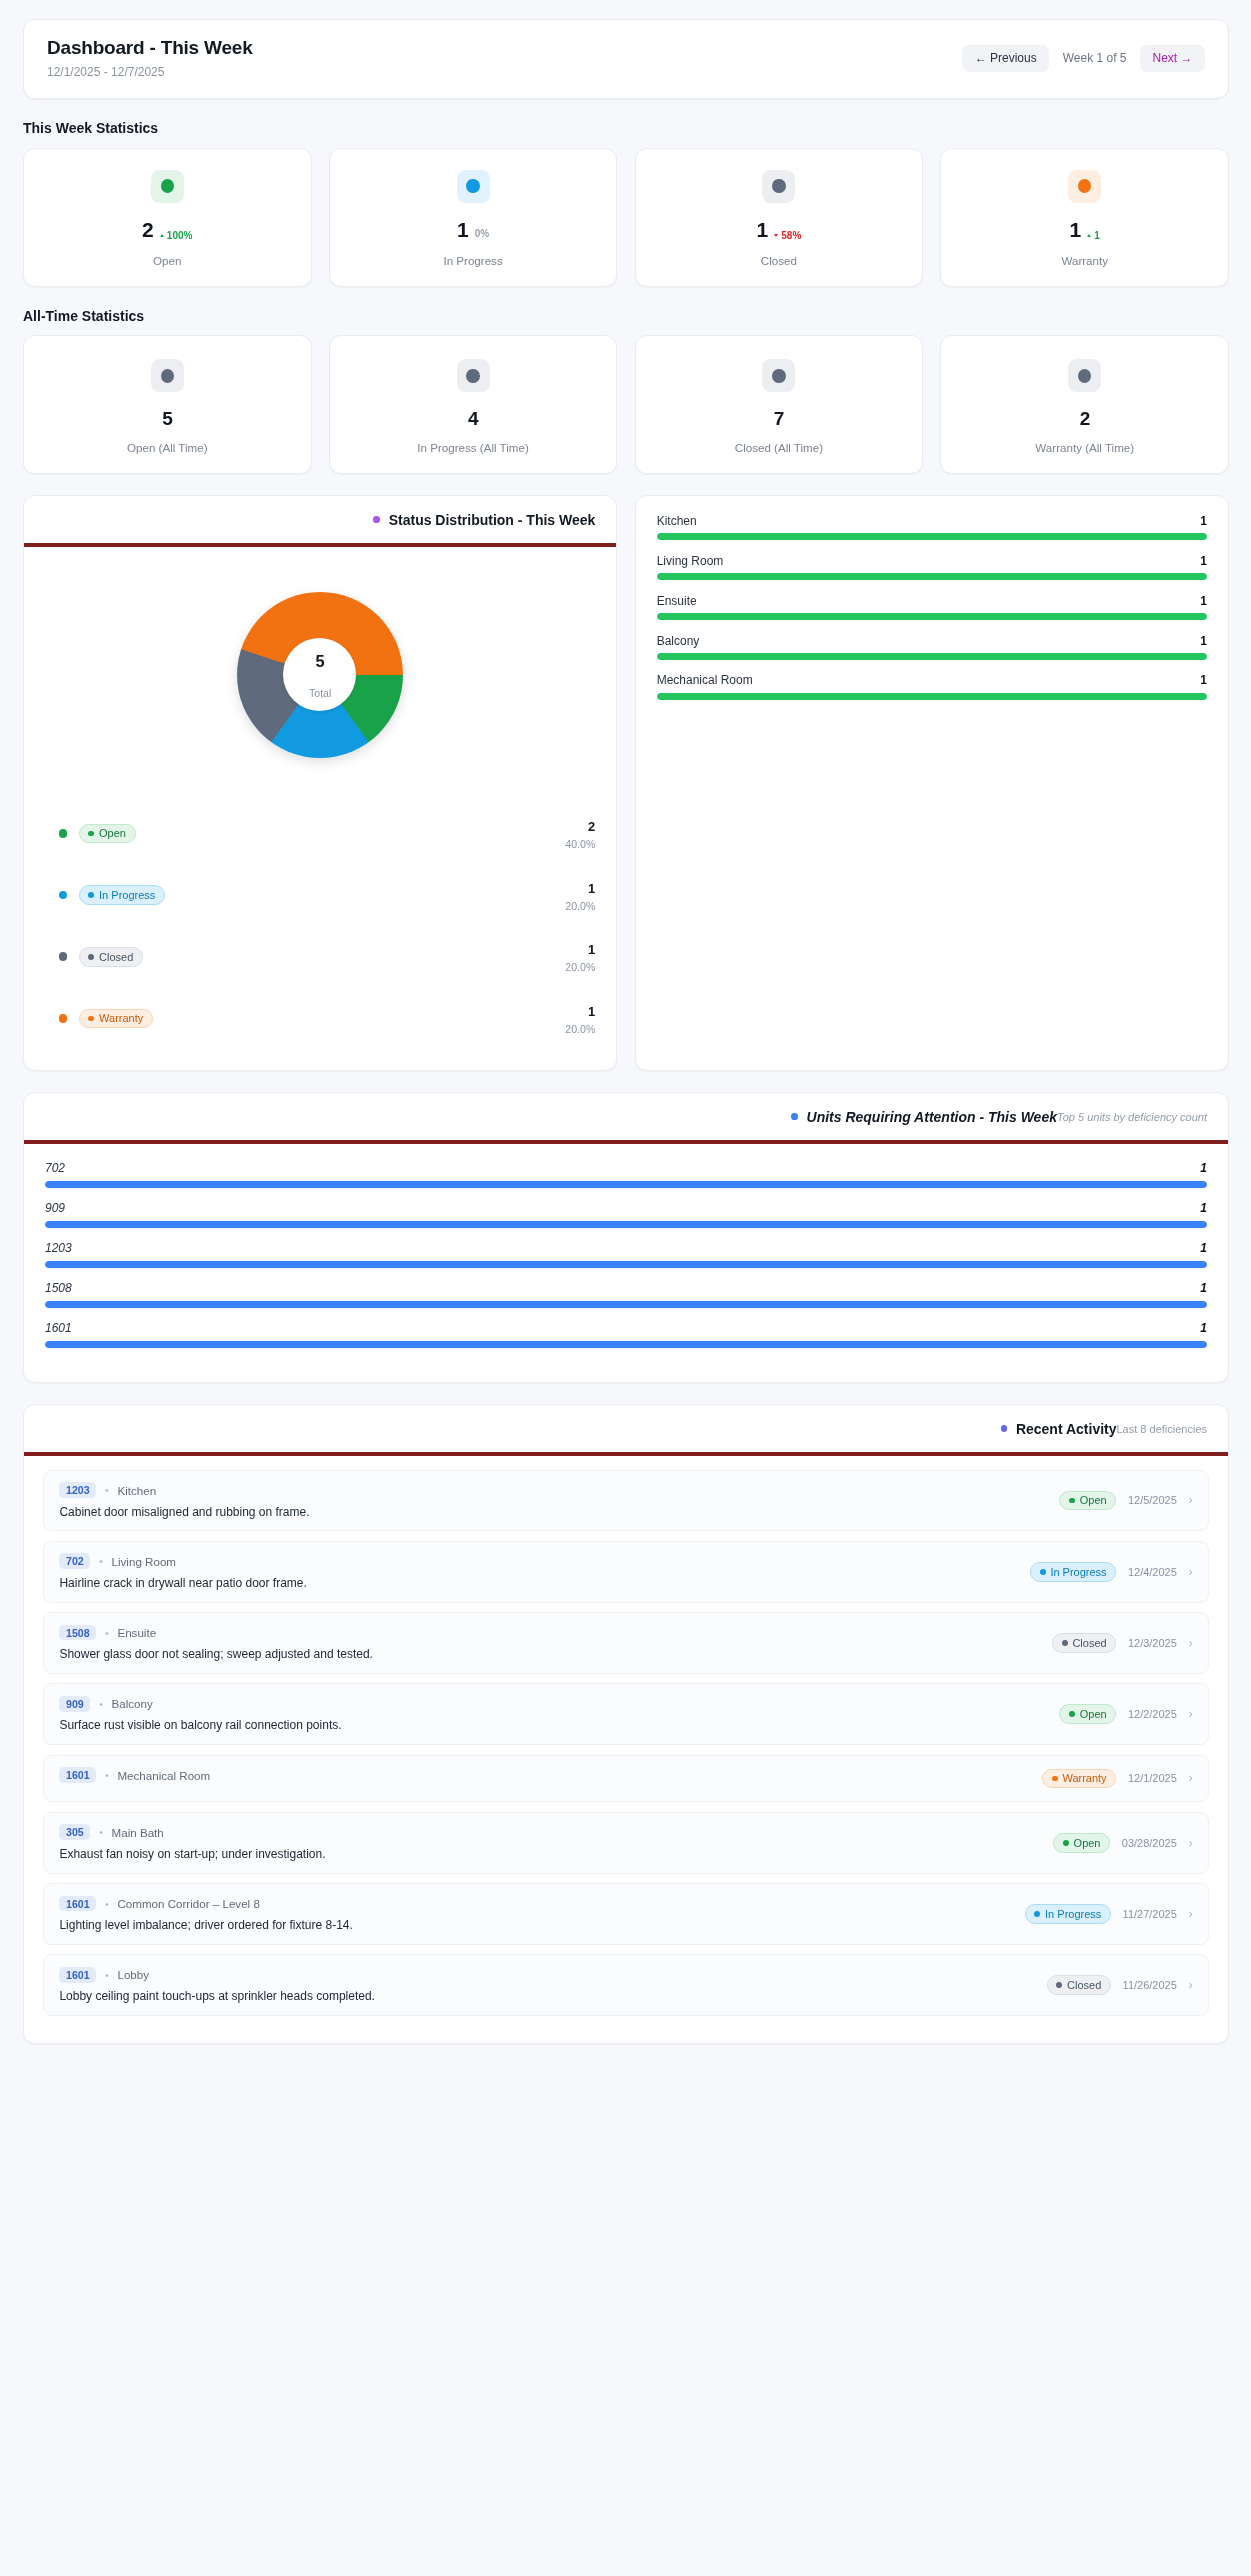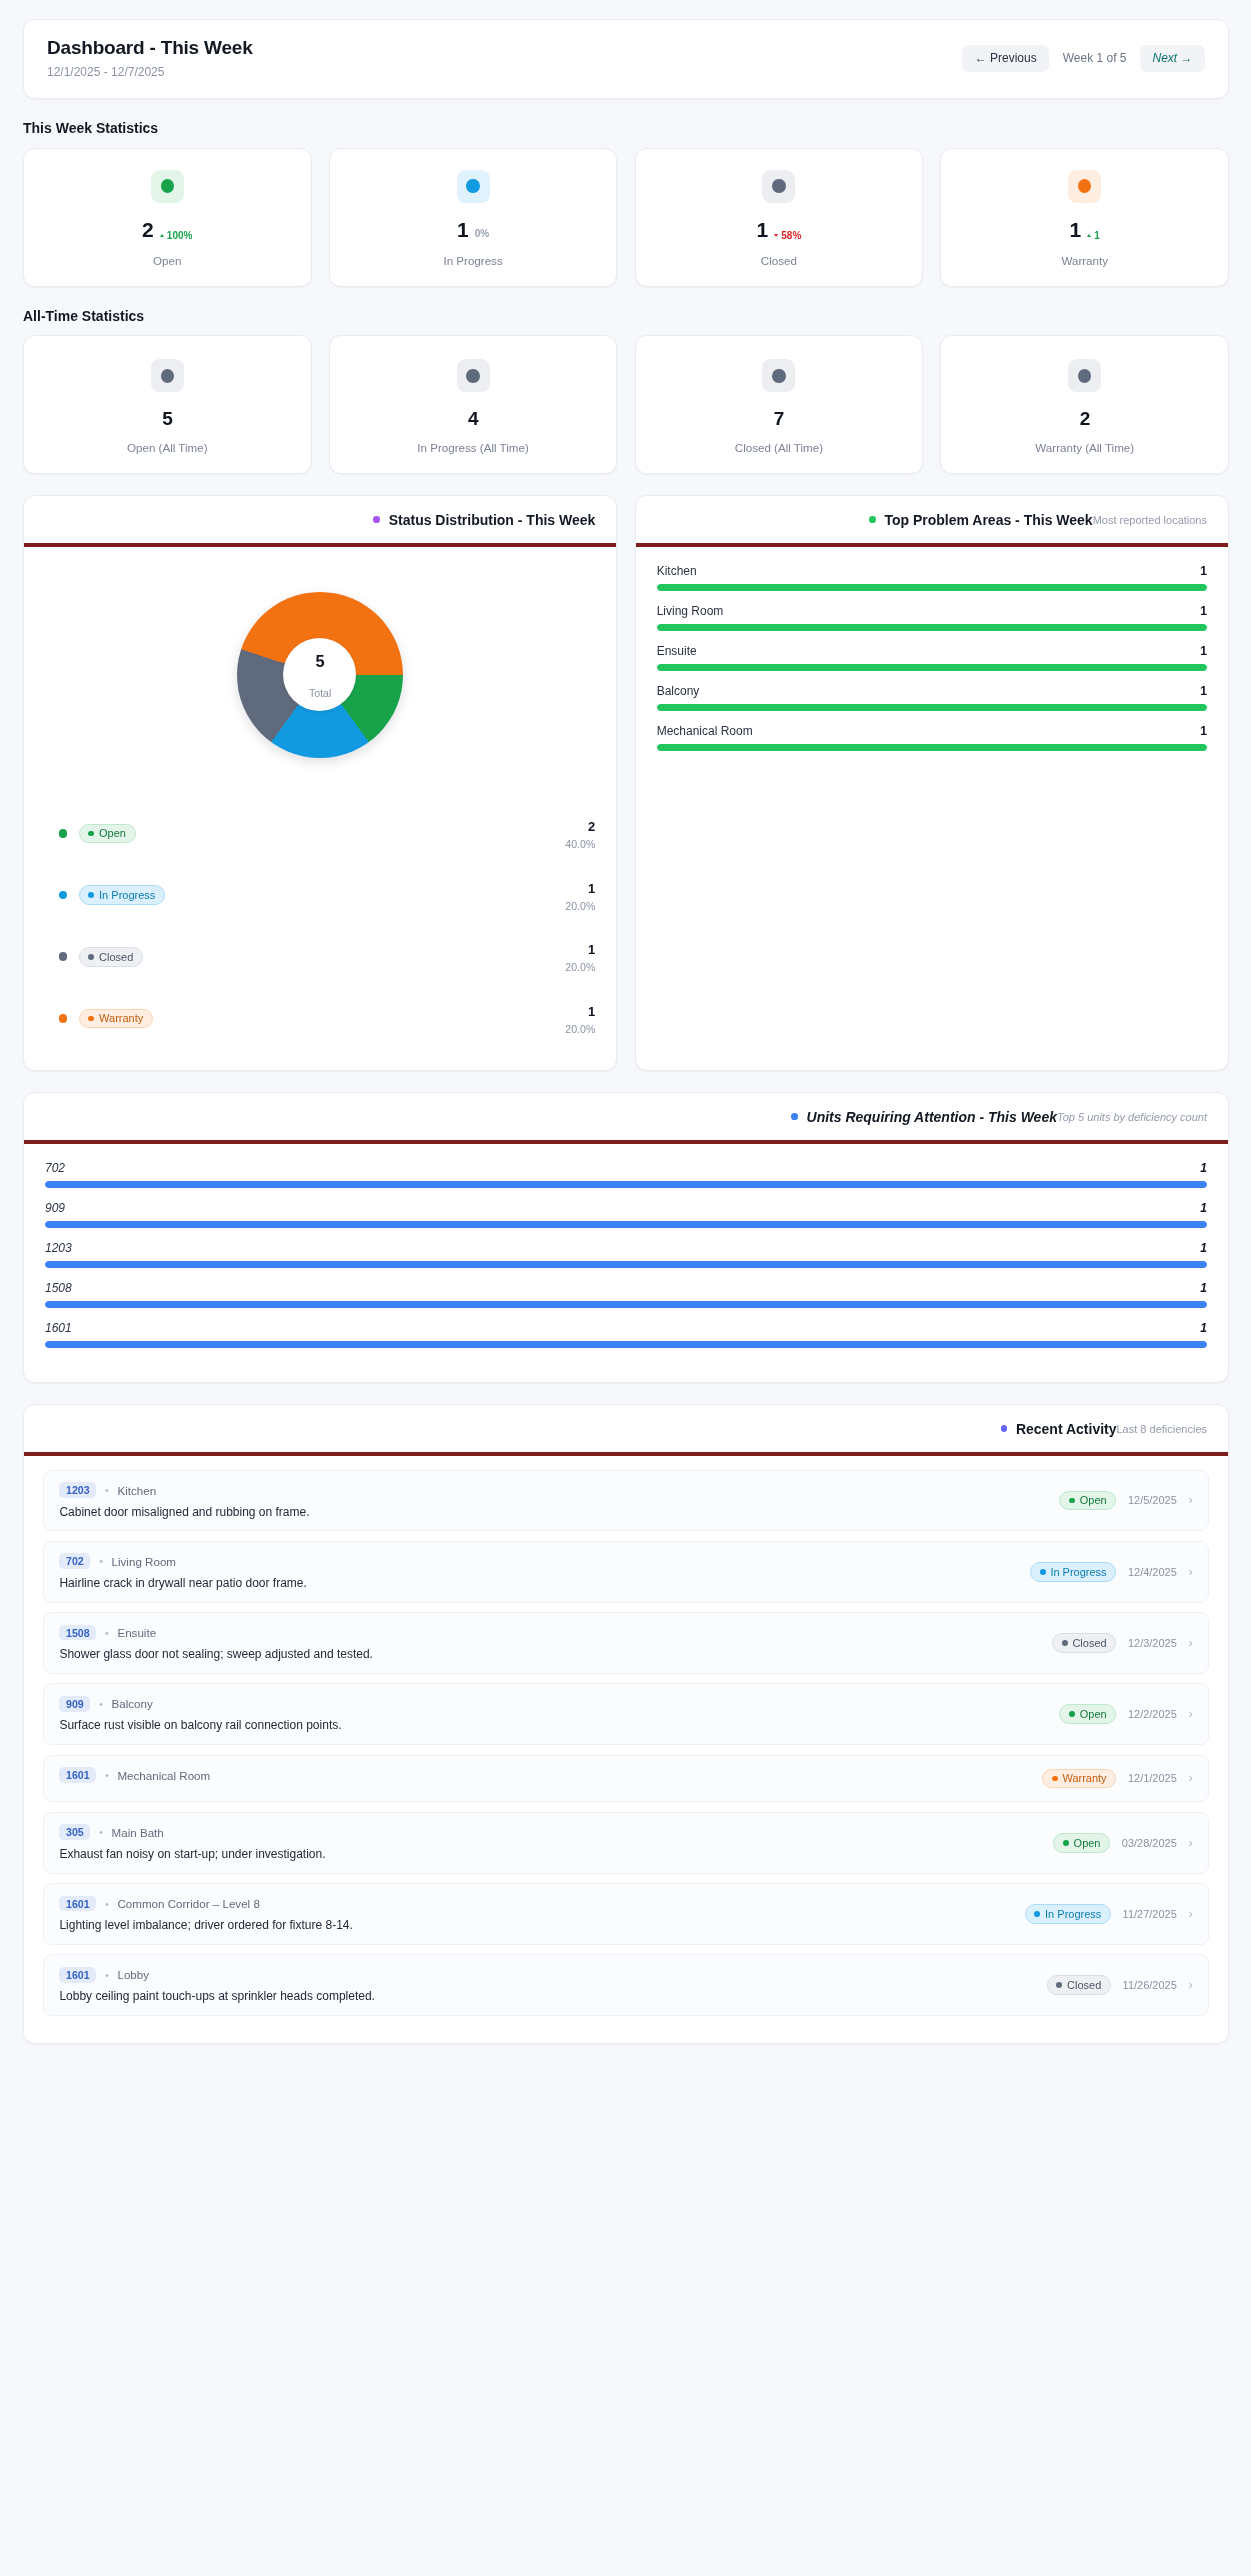--- a/index.html
+++ b/index.html
@@ -35,21 +35,21 @@
     font-size: 12px;
     padding: 6.7px 12.5px;
     border-radius: 6.7px;
     background: #f1f3f7;
     border: none;
     font-family: inherit;
     cursor: pointer;
     color: #2a3242;
   }
   .nav-btn.prev { font-weight: normal; }
-  .nav-btn.next { color: #0f766e; font-style: italic; }
+  .nav-btn.next { color: #a21caf; }
   .nav-label { font-size: 12px; color: #6c7485; padding: 0 3.9px; }
 
   
   .section-title {
     font-size: 14px;
     font-weight: bold;
     color: #131923;
     margin: 21px 0 11.6px 0;
   }
 
@@ -321,27 +321,20 @@
             <span class="legend-dot" style="background:#f27212"></span>
             <span class="pill" style="background:#fdeee1;border-color:#fad5b4;color:#c75c0c"><span class="pd" style="background:#f27212"></span>Warranty</span>
             <span class="legend-spacer"></span>
             <span class="legend-nums"><span class="legend-count">1</span><div class="legend-pct">20.0%</div></span>
           </div>
         </div>
     </div>
   </div>
 
   <div class="card">
-    <div class="panel-head">
-      <div class="panel-head-left">
-        <span class="panel-bullet" id="pa-bullet" style="background: rgb(34, 197, 94);"></span>
-        <span class="panel-title">Top Problem Areas - This Week</span>
-      </div>
-      <span class="panel-sub">Most reported locations</span>
-    </div>
     <div class="panel-body" id="problem-areas-list">
         <div class="bar-item">
           <div class="bar-top">
             <span class="bar-name">Kitchen</span>
             <span class="bar-count">1</span>
           </div>
           <div class="bar-track">
             <div class="bar-fill" style="width:100%;background:#22c55e"></div>
           </div>
         </div>

